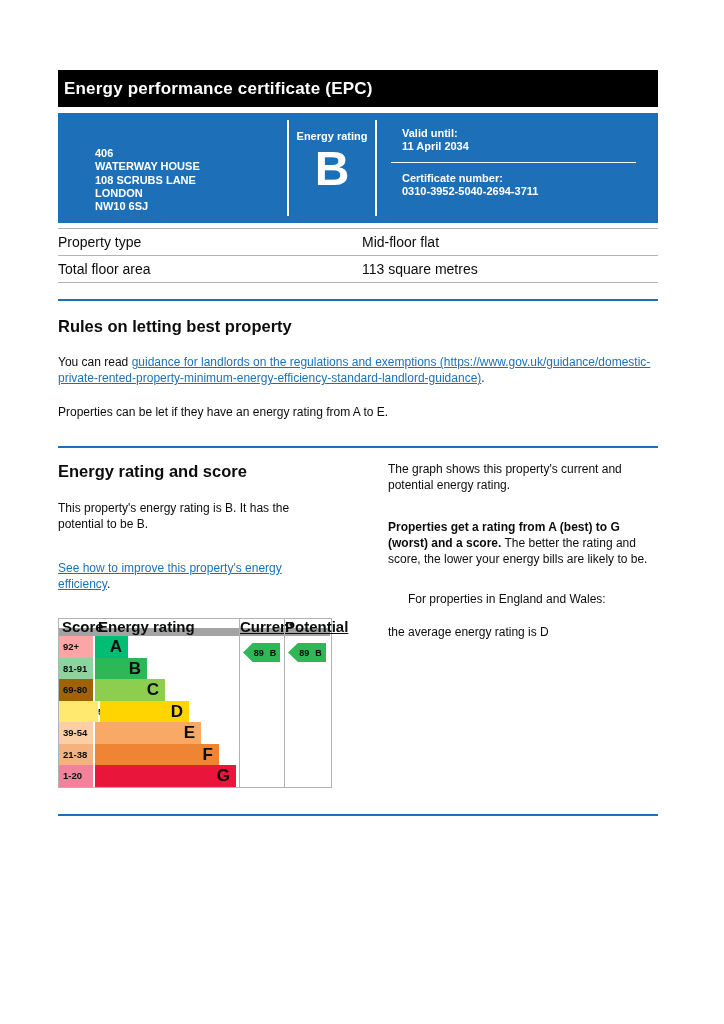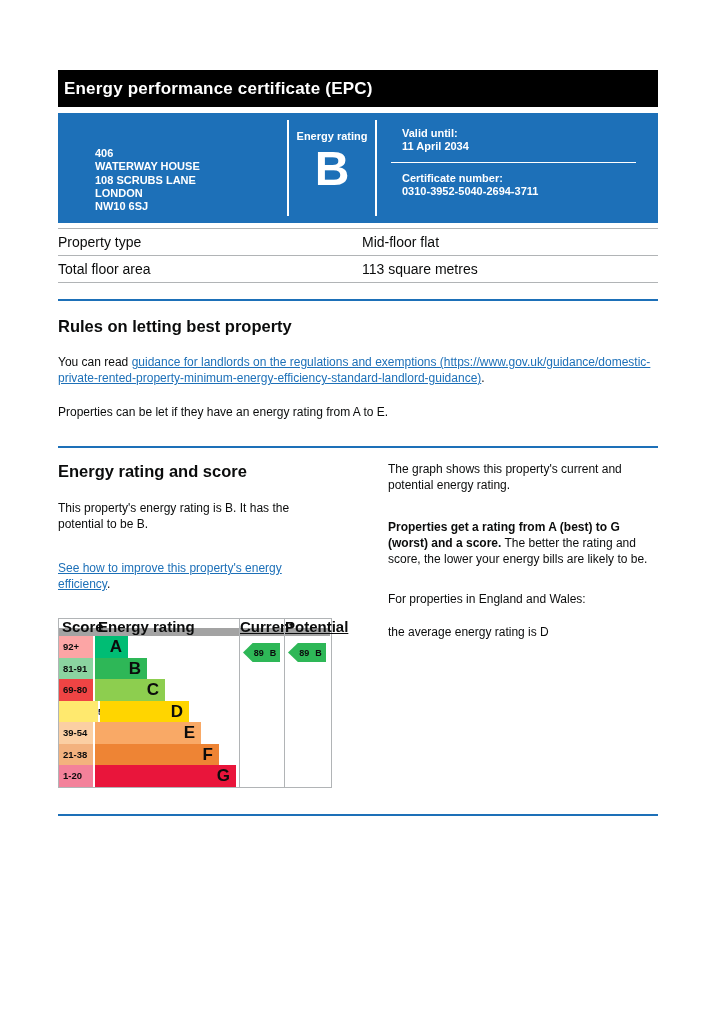--- a/index.html
+++ b/index.html
@@ -60,21 +60,21 @@
   a.doc-link{color:var(--link);text-decoration:underline;cursor:pointer;}
 
   
   .columns{display:flex;margin-top:13px;}
   .col-left{width:312px;}
   .col-right{width:270px;margin-left:18px;}
   .col-left .lead{margin-top:19px;width:270px;}
   .improve-link-p{margin-top:28px;width:262px;}
   .col-right .rp1{width:262px;}
   .col-right .rp2{margin-top:26px;width:262px;}
-  .col-right .rp3{margin-top:24px;}
+  .col-right .rp3{margin-top:24px;margin-left:20px;}
   .col-right .avg{margin-top:17px;}
 
   
   .epc-chart{
     width:274px;margin-top:26px;border:1px solid var(--tborder);
     display:flex;background:#fff;
   }
   .chart-left{width:180px;}
   .chart-col{border-left:1px solid var(--tborder);position:relative;text-decoration:underline;}
   .chart-col.current{width:45px;}
@@ -178,21 +178,21 @@
           <div class="bands">
               <div class="band-row">
                 <div class="band-score" style="background: #fca5a5;">92+</div>
                 <div class="band-bar" style="background: rgb(0, 189, 116); width: 33px;"><span class="band-letter">A</span></div>
               </div>
               <div class="band-row">
                 <div class="band-score" style="background: rgb(139, 212, 160);">81-91</div>
                 <div class="band-bar" style="background: rgb(46, 183, 87); width: 52px;"><span class="band-letter">B</span></div>
               </div>
               <div class="band-row">
-                <div class="band-score" style="background: #ef4444;">69-80</div>
+                <div class="band-score" style="background: #a16207;">69-80</div>
                 <div class="band-bar" style="background: rgb(141, 206, 79); width: 70px;"><span class="band-letter">C</span></div>
               </div>
               <div class="band-row">
                 <div class="band-score" style="background: rgb(255, 233, 110); padding-left: 39px;">55-68</div>
                 <div class="band-bar" style="background: rgb(255, 213, 0); width: 89px;"><span class="band-letter">D</span></div>
               </div>
               <div class="band-row">
                 <div class="band-score" style="background: rgb(251, 207, 163);">39-54</div>
                 <div class="band-bar" style="background: rgb(249, 169, 102); width: 106px;"><span class="band-letter">E</span></div>
               </div>

